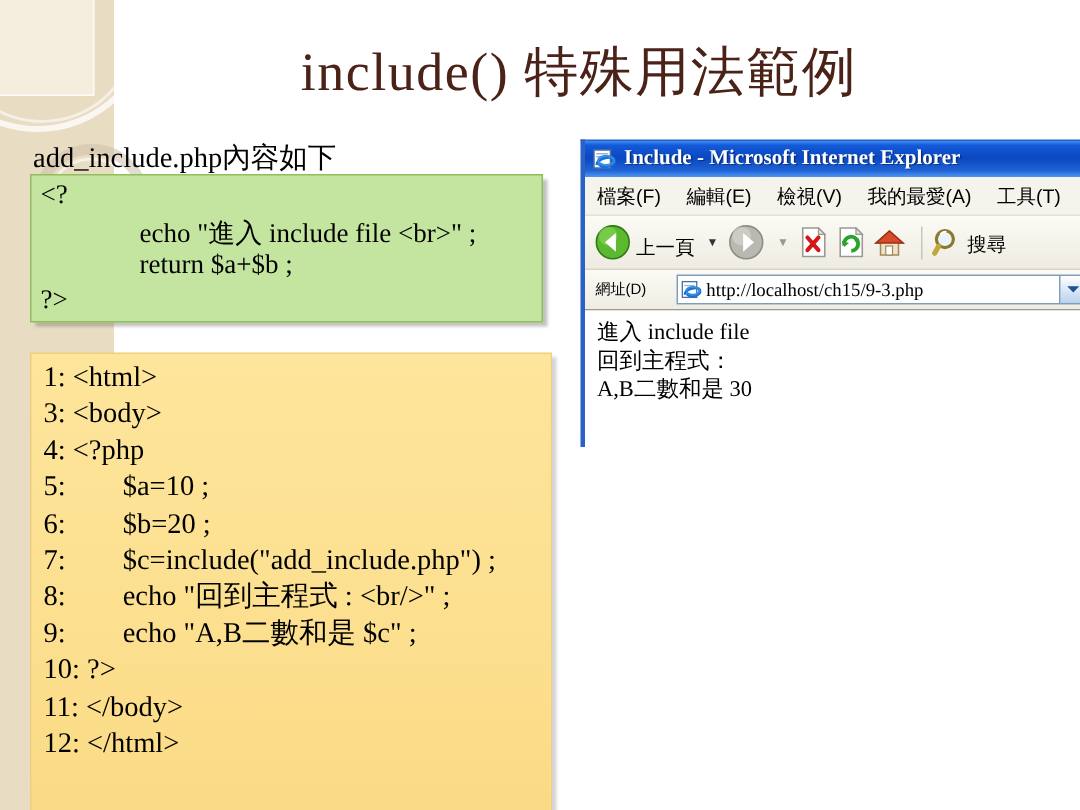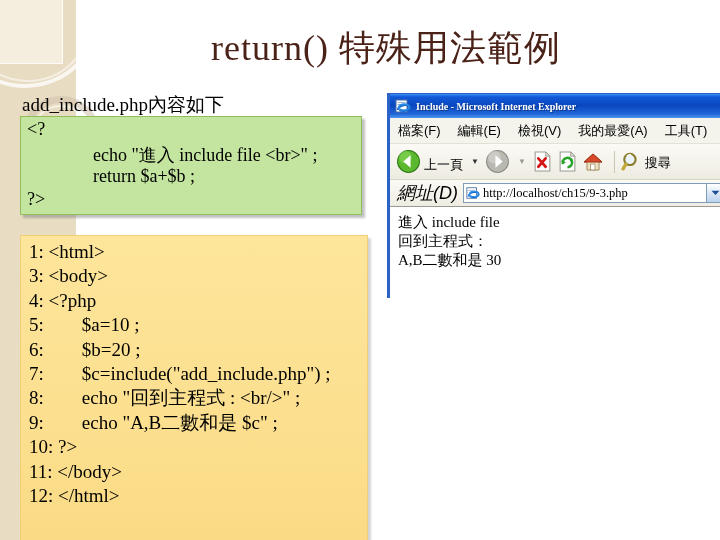--- a/index.html
+++ b/index.html
@@ -154,21 +154,21 @@
     padding-left: 5px;
     box-sizing: border-box;
   }
   #ie-title-icon {
     width: 16px; height: 16px;
     margin-right: 5px;
     flex: none;
   }
   #ie-title-text {
     color: #ffffff;
-    font-size: 10px;
+    font-size: 14px;
     font-weight: bold;
     font-family: "Liberation Serif", "DejaVu Serif", serif;
     white-space: nowrap;
     text-shadow: 1px 1px 0 rgba(0,0,0,0.35);
   }
   #ie-menubar {
     height: 26px;
     background: #f4f3ec;
     display: flex;
     align-items: center;
@@ -218,26 +218,25 @@
   #ie-addressbar {
     height: 27px;
     background: linear-gradient(180deg,#fbfaf5 0%,#efedE2 100%);
     display: flex;
     align-items: center;
     padding-left: 7px;
     border-bottom: 1px solid #9a9a92;
     box-sizing: border-box;
   }
   #ie-address-label {
-    font-size: 18px;
-    color: #000;
-    margin-right: 5px;
+    font-size: 10px;
+    color: #000;
+    margin-right: 20px;
     white-space: nowrap;
     font-family: "Liberation Sans", "DejaVu Sans", sans-serif;
-    font-style: italic;
   }
   #ie-address-field {
     flex: 1;
     height: 20px;
     background: #ffffff;
     border: 1px solid #7f9db9;
     display: flex;
     align-items: center;
     margin-right: 2px;
     box-sizing: border-box;
@@ -275,21 +274,21 @@
 <body>
 
 <div id="deco-band">
   <div id="deco-square"></div>
   <div id="deco-arc-big"></div>
   <div id="deco-arc-thin"></div>
   <div id="deco-ring"></div>
   <div id="deco-ring-inner"></div>
 </div>
 
-<div id="slide-title">return() 特殊用法範例</div>
+<div id="slide-title">include() 特殊用法範例</div>
 
 <div id="caption-add-include">add_include.php內容如下</div>
 
 <div id="green-code-box">
   <div class="green-line" id="green-l1">&lt;?</div>
   <div class="green-line" id="green-l2">echo "進入 include file &lt;br&gt;" ;</div>
   <div class="green-line" id="green-l3">return $a+$b ;</div>
   <div class="green-line" id="green-l4">?&gt;</div>
 </div>
 

